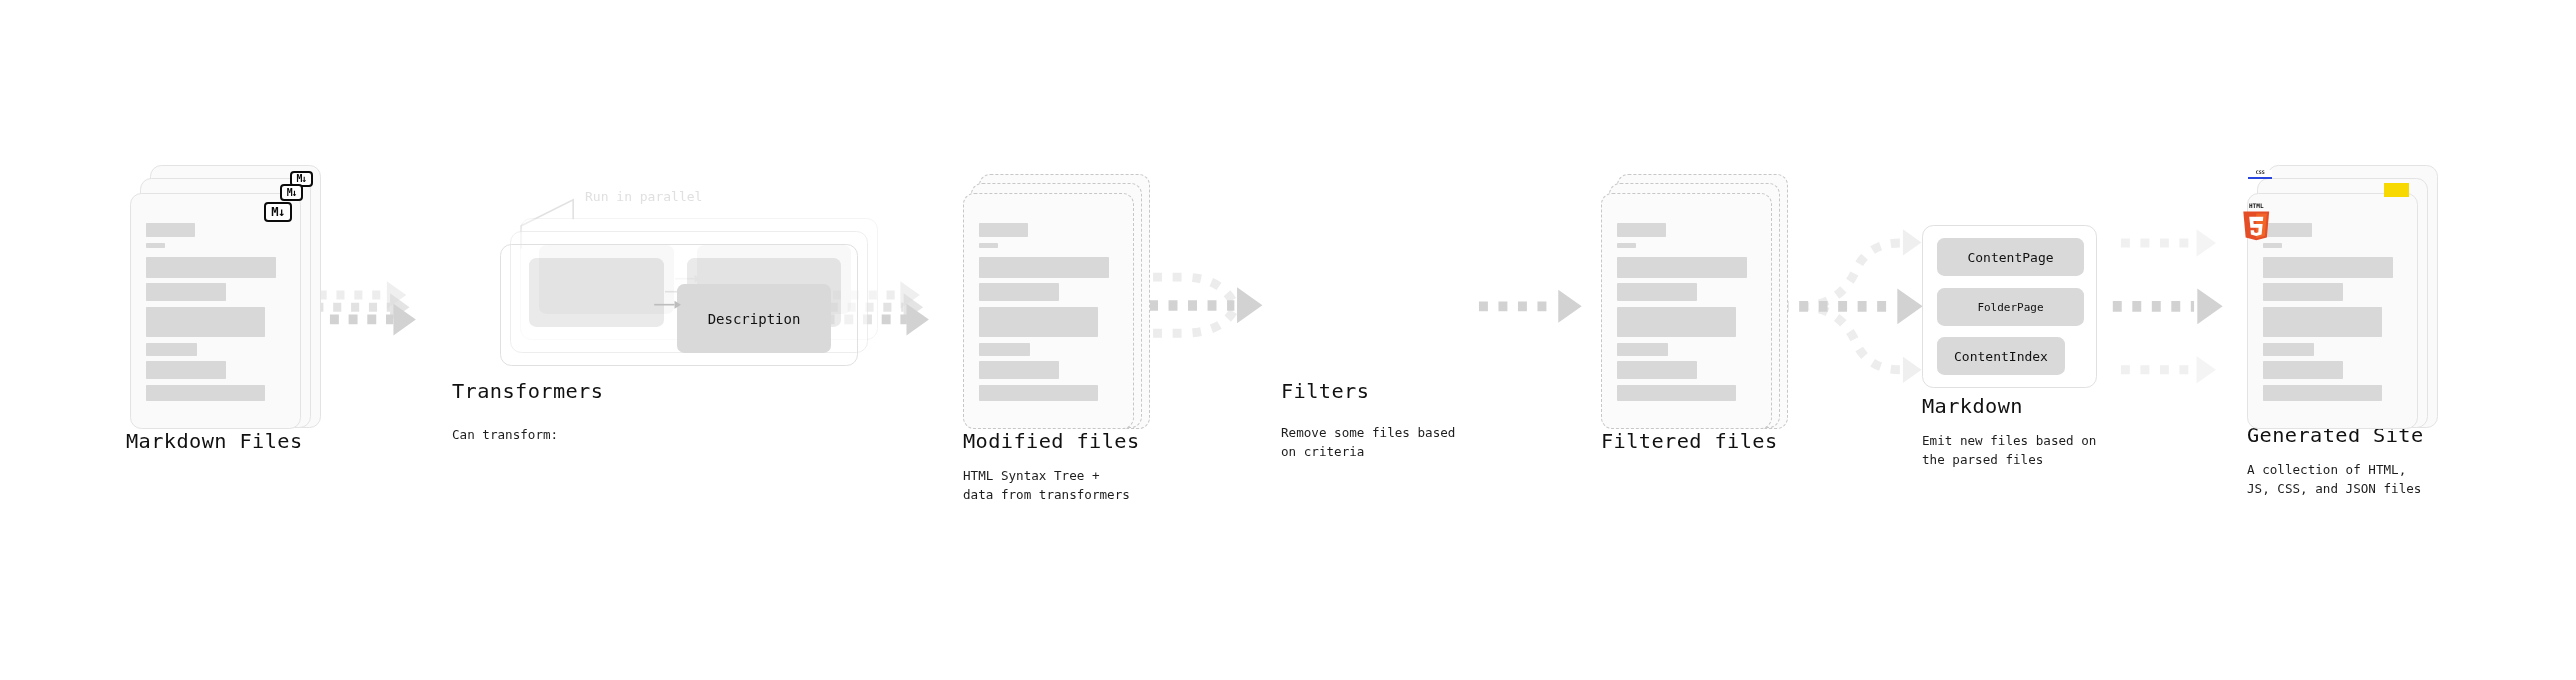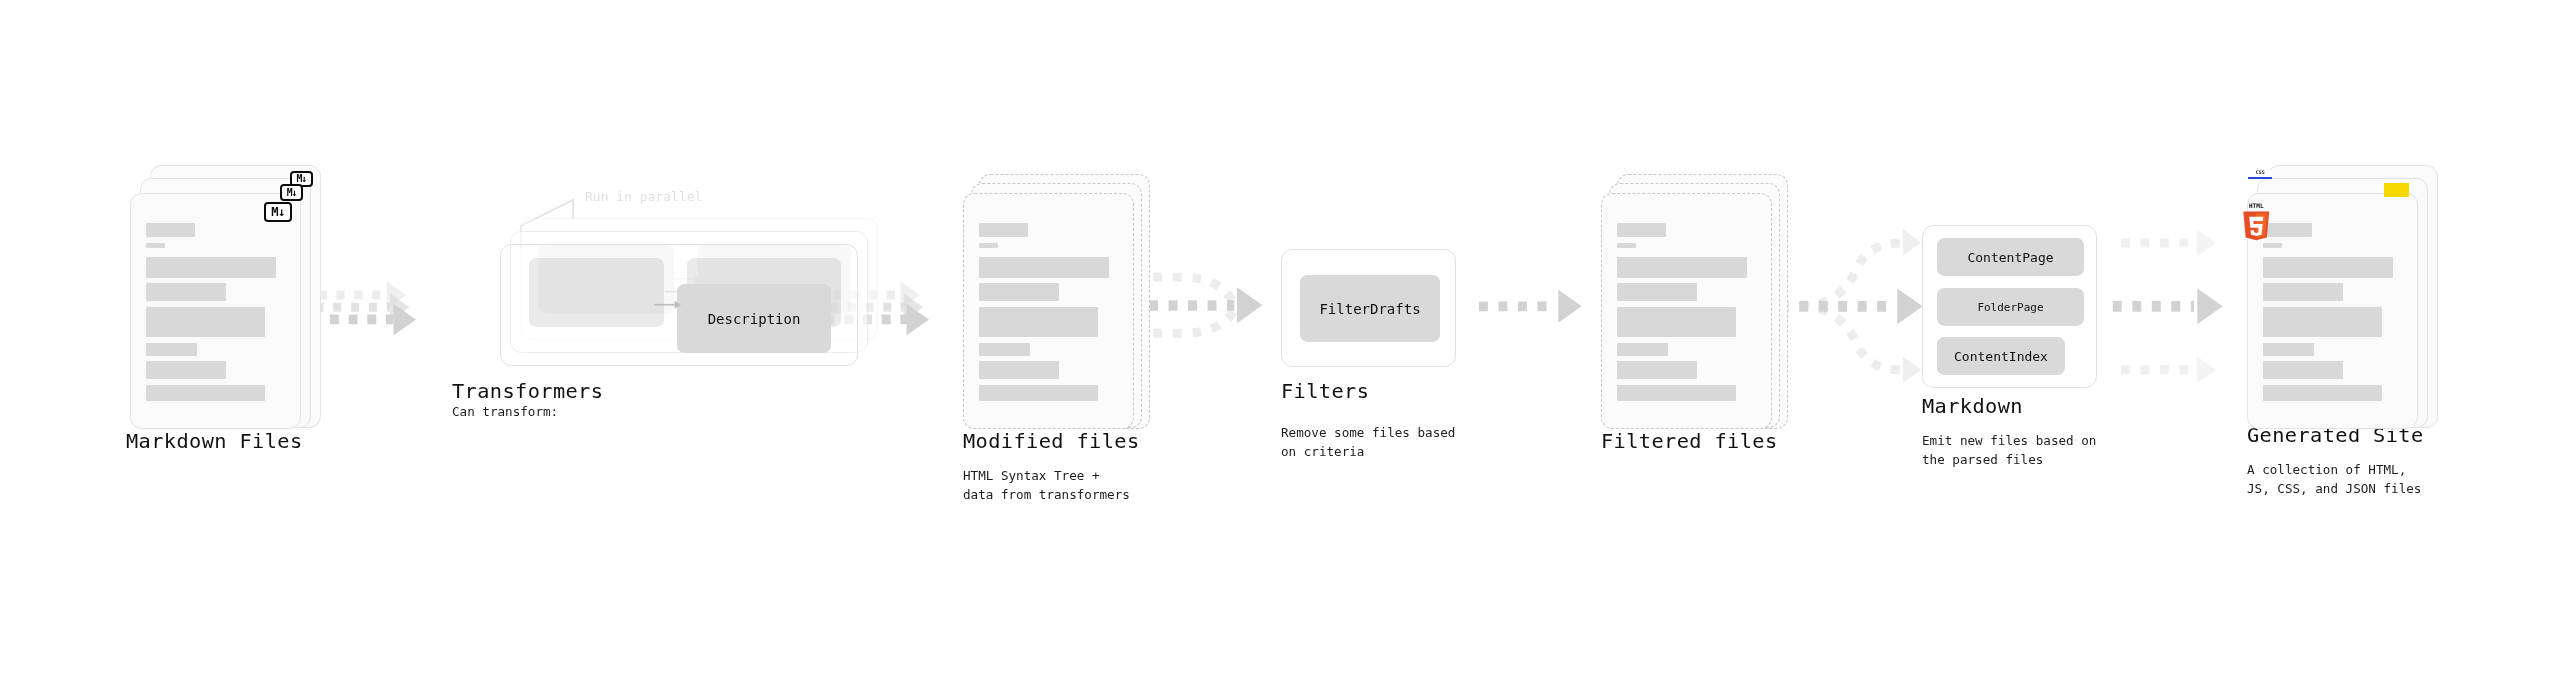--- a/index.html
+++ b/index.html
@@ -215,21 +215,21 @@
     <div class="groupbox" style="left:0px;top:44px;width:358px;height:122px;background:transparent;">
       <div class="chip" style="position:absolute;left:176px;top:39px;width:154px;height:69px;text-align:center;">Description</div>
       <svg style="position:absolute;left:153px;top:54px;" width="28" height="11.4" viewBox="0 0 34 14">
         <line x1="0" y1="7" x2="25" y2="7" stroke="#bdbdbd" stroke-width="2"></line>
         <path d="M25,2 L33,7 L25,12 Z" fill="#bdbdbd"></path>
       </svg>
     </div>
   </div>
 
   <div class="title" style="left:452px;top:379px;">Transformers</div>
-  <div class="sub" style="left:452px;top:403px;">Can transform:</div>
+  <div class="sub" style="left:452px;top:426px;">Can transform:</div>
 
   <div class="node" style="left:963px;top:193px;">
     <div class="doc-stack">
       <div class="doc-card dashed s1" style="left:16.3px;top:-19.5px;height:255px;"></div>
       <div class="doc-card dashed s2" style="left:8.1px;top:-9.8px;height:245px;"></div>
       <div class="doc-card dashed s0">
         <div class="doc-lines">
           <div class="bar" style="width:49px;height:14px;"></div>
           <div class="bar" style="width:19.5px;height:4.9px;margin-bottom:9.8px;"></div>
           <div class="bar" style="width:130px;height:20.3px;"></div>
@@ -239,23 +239,20 @@
           <div class="bar" style="width:80px;height:18px;"></div>
           <div class="bar" style="width:119px;height:16.3px;"></div>
         </div>
       </div>
     </div>
   </div>
   <div class="title" style="left:963px;top:429px;">Modified files</div>
   <div class="sub" style="left:963px;top:467px;">HTML Syntax Tree +
 data from transformers</div>
 
-  <div class="groupbox" style="left:1281px;top:249px;width:175px;height:118px;">
-    <div class="chip" style="position:absolute;left:18px;top:25px;width:140px;height:67px;">FilterDrafts</div>
-  </div>
   <div class="title" style="left:1281px;top:379px;">Filters</div>
   <div class="sub" style="left:1281px;top:424px;">Remove some files based
 on criteria</div>
 
   <div class="node" style="left:1601px;top:193px;">
     <div class="doc-stack">
       <div class="doc-card dashed s1" style="left:16.3px;top:-19.5px;height:255px;"></div>
       <div class="doc-card dashed s2" style="left:8.1px;top:-9.8px;height:245px;"></div>
       <div class="doc-card dashed s0">
         <div class="doc-lines">

